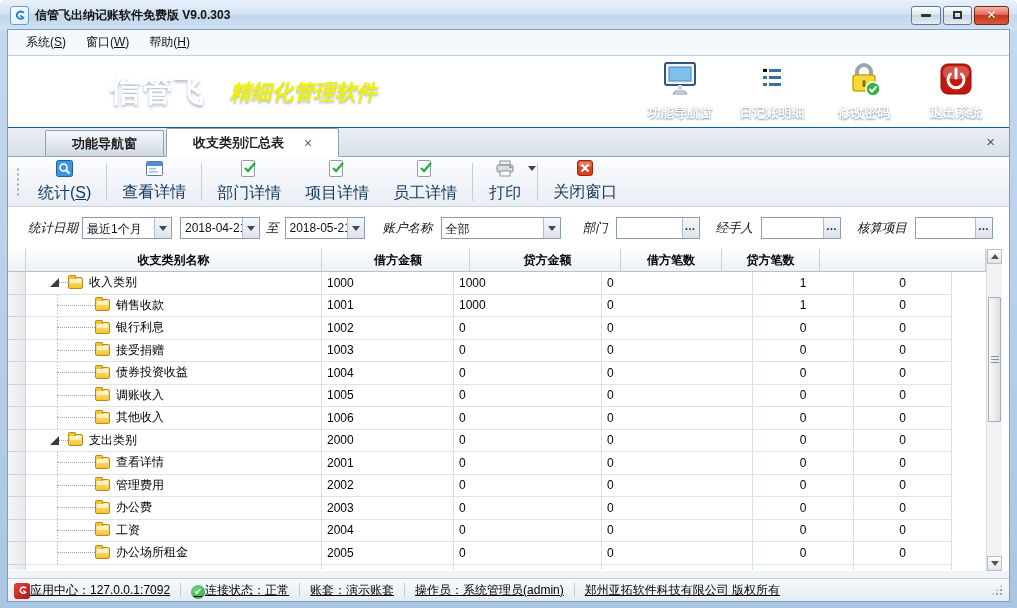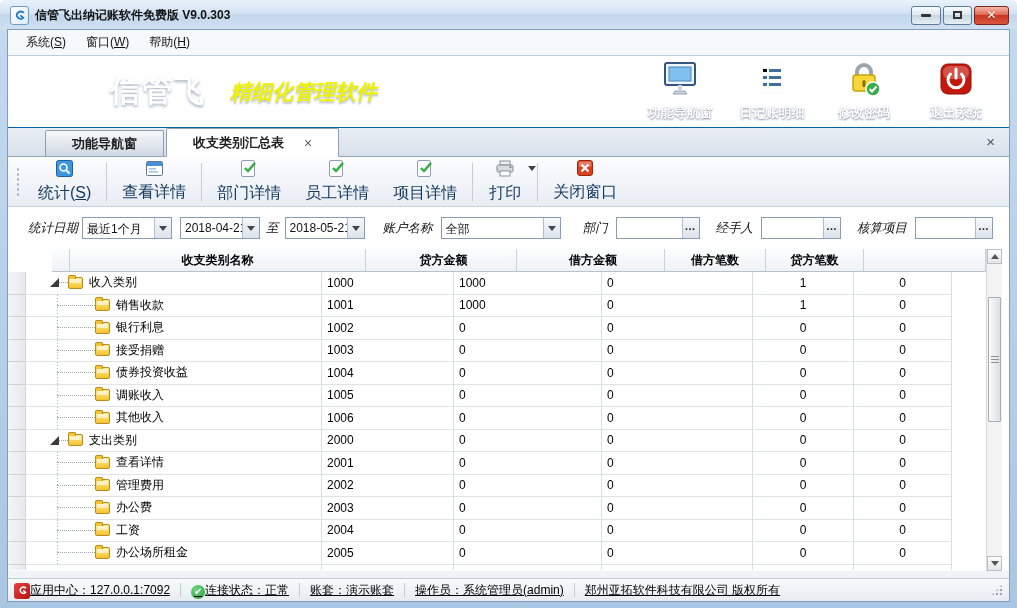--- a/index.html
+++ b/index.html
@@ -66,21 +66,21 @@
   .combo, .efield { height:22px; border:1px solid #8a9cb2; background:#fff; display:flex; align-items:stretch; }
   .combo .cval, .efield .cval { flex:1; font-size:12px; padding:3px 4px 0 4px; white-space:nowrap; overflow:hidden; }
   .combo .cbtn, .efield .cbtn { width:17px; border-left:1px solid #aebdcd; background:linear-gradient(to bottom,#f4f7fa,#dde4ec); display:flex; align-items:center; justify-content:center; }
   .cbtn .tri { width:0; height:0; border-left:4px solid transparent; border-right:4px solid transparent; border-top:5px solid #3e4document4a; border-top:5px solid #3e464e; }
   .cbtn .dots { font-size:11px; font-weight:700; color:#222; letter-spacing:1px; line-height:0; margin-top:-4px; }
 
   
   .gridwrap { height:322px; display:flex; margin-right:7px; background:#fff; }
   .grid-main { flex:1; display:flex; flex-direction:column; overflow:hidden; }
   .grow { display:flex; height:22.5px; flex:none; }
-  .grow.header { height:23px;margin-left:44px; }
+  .grow.header { height:23px; }
   .cell { border-right:1px solid #d9dee4; border-bottom:1px solid #dfe3e8; font-size:12px; color:#000; display:flex; align-items:center; overflow:hidden; }
   .header .cell { background:linear-gradient(to bottom,#fdfdfe,#eef1f5); border-right:1px solid #c9d0d8; border-bottom:1px solid #b7c1cc; justify-content:center; font-weight:700; }
   .c-ind { width:18px; background:linear-gradient(to right,#f4f5f7,#e7e9ed); border-right:1px solid #cfd3d9; border-bottom:1px solid #cfd3d9; }
   .header .c-ind { background:linear-gradient(to bottom,#fdfdfe,#eef1f5); }
   .c-name { width:296px; }
   .c-code { width:132px; padding-left:5px; }
   .c-debit { width:148px; padding-left:5px; }
   .c-credit { width:151px; padding-left:5px; }
   .c-dcnt { width:101px; justify-content:center; }
   .c-ccnt { width:98px; justify-content:center; }
@@ -261,30 +261,30 @@
         </span>
         <span class="tlabel">部门详情</span>
       </div>
       <div class="tb-btn">
         <span>
           <svg width="16" height="17" viewBox="0 0 16 17">
               <rect x="0.5" y="0.5" width="13" height="16" rx="1.5" fill="#fdfdfe" stroke="#8fa0b4"></rect>
               <path d="M4 8 l3 3 l7 -8" stroke="#2fae3e" stroke-width="2.4" fill="none"></path>
             </svg>
         </span>
-        <span class="tlabel">员工详情</span>
+        <span class="tlabel">项目详情</span>
       </div>
       <div class="tb-btn">
         <span>
           <svg width="16" height="17" viewBox="0 0 16 17">
               <rect x="0.5" y="0.5" width="13" height="16" rx="1.5" fill="#fdfdfe" stroke="#8fa0b4"></rect>
               <path d="M4 8 l3 3 l7 -8" stroke="#2fae3e" stroke-width="2.4" fill="none"></path>
             </svg>
         </span>
-        <span class="tlabel">项目详情</span>
+        <span class="tlabel">员工详情</span>
       </div>
       <span class="tb-sep"></span>
       <div class="tb-btn">
         <span>
           <svg width="18" height="17" viewBox="0 0 18 17">
               <rect x="4" y="1" width="10" height="4" fill="#eceff2" stroke="#8a949e"></rect>
               <rect x="1" y="5" width="16" height="7" rx="1.5" fill="#d7dce1" stroke="#7d8791"></rect>
               <rect x="4" y="11" width="10" height="5" fill="#fff" stroke="#8a949e"></rect>
               <circle cx="14.5" cy="7" r="1" fill="#69737d"></circle>
             </svg>
@@ -354,22 +354,22 @@
             <span class="dots">…</span>
           </span>
       </div>
     </div>
 
     <div class="gridwrap">
       <div class="grid-main">
         <div class="grow header">
           <span class="cell c-ind"></span>
           <span class="cell c-name">收支类别名称</span>
+          <span class="cell c-debit" style="justify-content:center">借方金额</span>
           <span class="cell c-credit" style="justify-content:center">贷方金额</span>
-          <span class="cell c-debit" style="justify-content:center">借方金额</span>
           <span class="cell c-dcnt">借方笔数</span>
           <span class="cell c-ccnt">贷方笔数</span>
           <span class="cell c-fill"></span>
         </div>
 
         <div class="grow l0">
           <span class="cell c-ind"></span>
           <span class="cell c-name">
               <span class="tw">
                 <span class="expander"></span>

